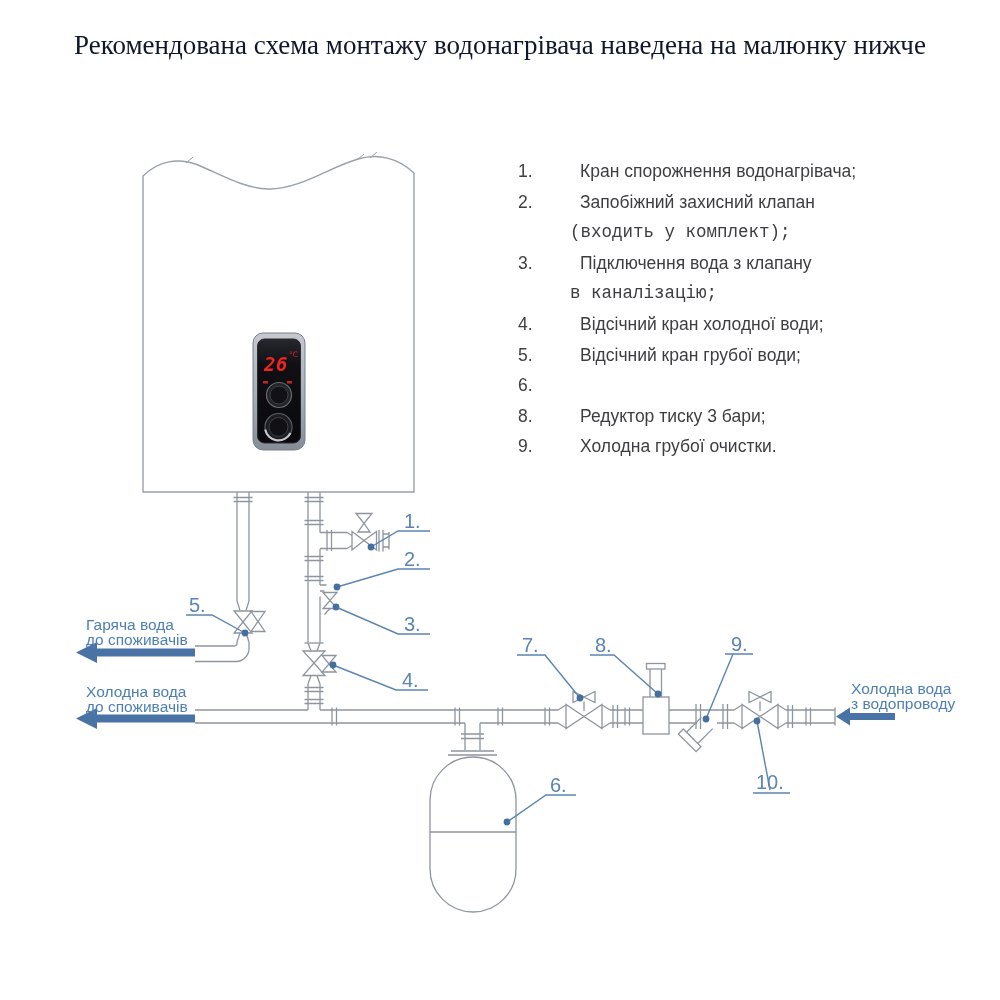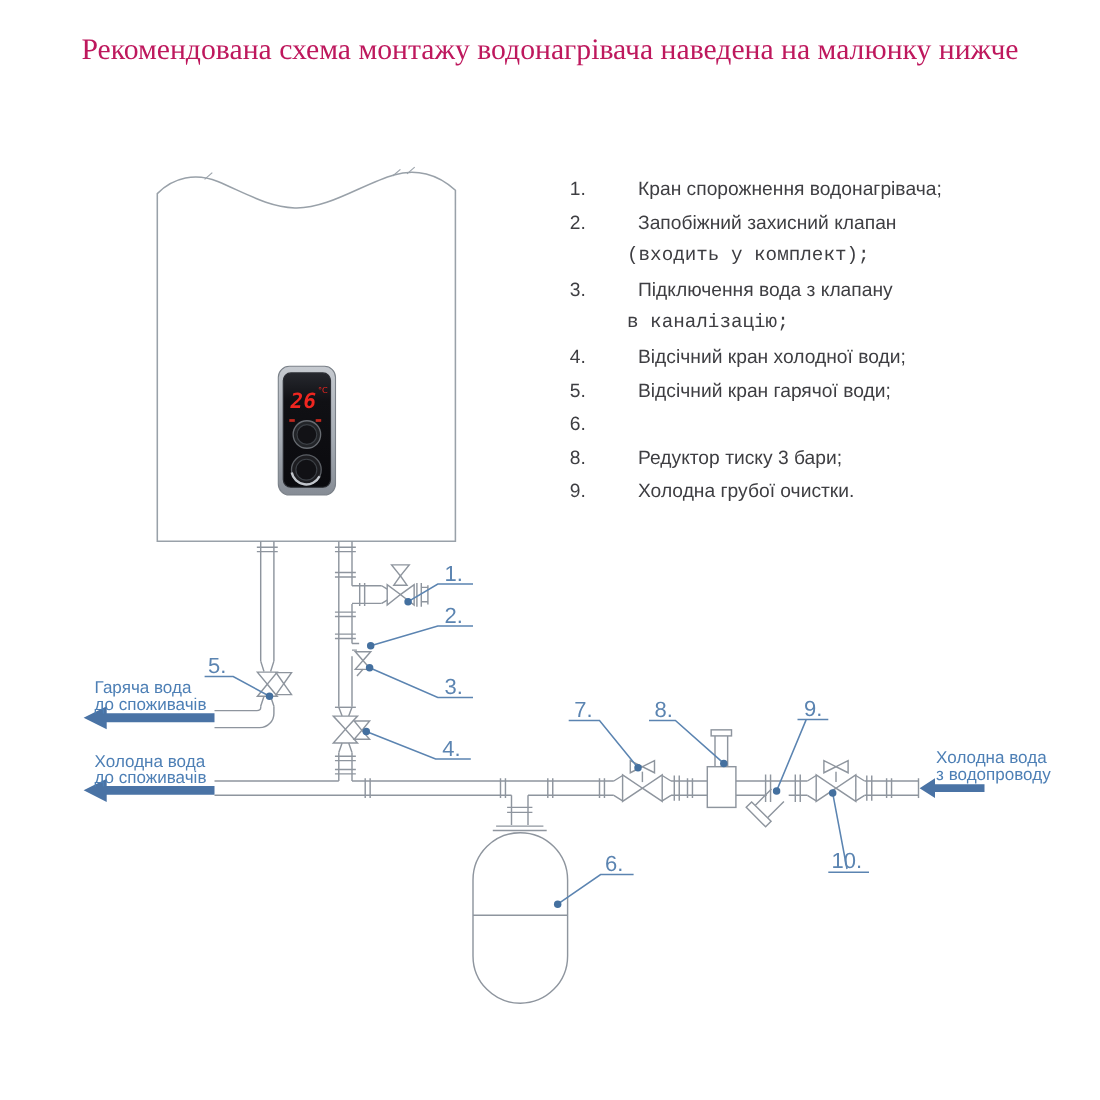--- a/index.html
+++ b/index.html
@@ -1,19 +1,19 @@
 <!DOCTYPE html>
 <html><head>
 <meta charset="utf-8">
 <style>
   html,body{margin:0;padding:0;background:#fff;}
   .page{position:relative;width:1000px;height:1000px;background:#fff;overflow:hidden;
         font-family:"Liberation Sans",sans-serif;}
   .title{position:absolute;top:30px;left:0;width:1000px;text-align:center;
-         font-family:"Liberation Serif",serif;font-size:27px;color:#be185d;white-space:nowrap;}
+         font-family:"Liberation Serif",serif;font-size:27px;color:#0f172a;white-space:nowrap;}
   .legend{position:absolute;left:518px;top:156px;width:420px;
           font-size:17.5px;line-height:30.6px;color:#3e3e42;}
   .lrow{display:flex;}
   .num{flex:0 0 62px;}
   .txt{flex:1;}
   .l1,.l2{display:block;}
   .l2{margin-left:-10px;font-family:Liberation Mono, monospace;}
   svg{position:absolute;left:0;top:0;}
   svg text{font-family:"Liberation Sans",sans-serif;}
   .co{font-size:20px;fill:#5b84b1;}
@@ -54,21 +54,21 @@
     <div class="lrow">
       <span class="num">4.</span>
       <span class="txt">
           <span class="l1">Відсічний кран холодної води;</span>
           <span class="l2"></span>
         </span>
     </div>
     <div class="lrow">
       <span class="num">5.</span>
       <span class="txt">
-          <span class="l1">Відсічний кран гарячої води;</span>
+          <span class="l1">Відсічний кран грубої води;</span>
           <span class="l2"></span>
         </span>
     </div>
     <div class="lrow">
       <span class="num">6.</span>
     </div>
     <div class="lrow">
       <span class="num">8.</span>
       <span class="txt">
           <span class="l1">Редуктор тиску 3 бари;</span>

